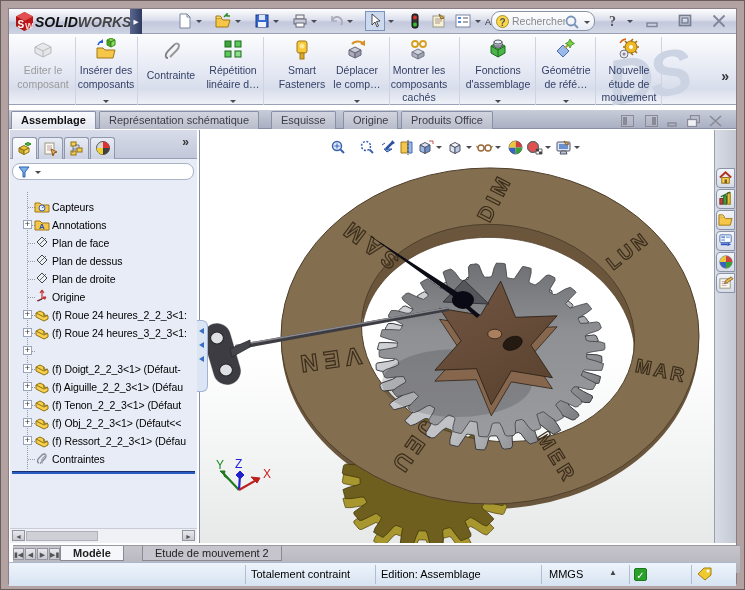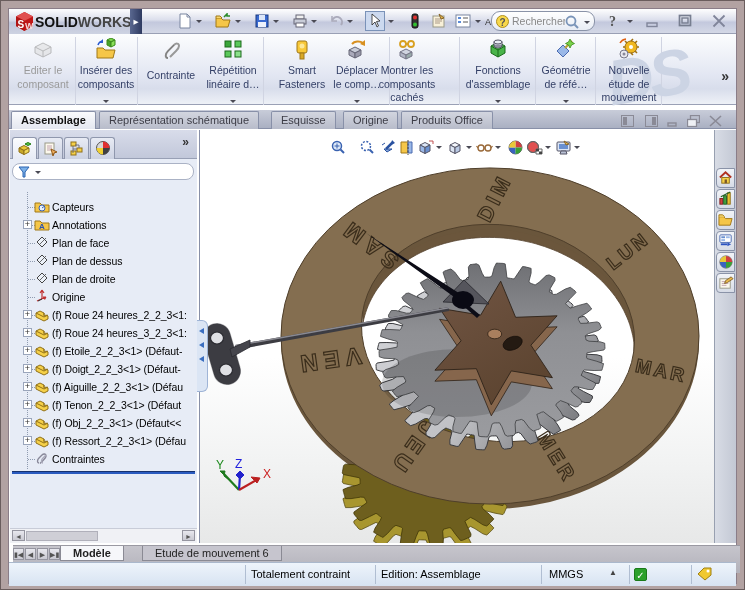--- a/index.html
+++ b/index.html
@@ -1,21 +1,21 @@
 <!DOCTYPE html>
 <html><head><meta charset="utf-8"><style>
 *{margin:0;padding:0;box-sizing:border-box;}
 html,body{width:745px;height:590px;overflow:hidden;font-family:"Liberation Sans",sans-serif;}
 .abs{position:absolute;}
 #win{position:relative;width:745px;height:590px;background:#b2a2a2;border:1px solid #6a5d5d;}
 #client{position:absolute;left:7px;top:7px;right:7px;bottom:5px;border:1px solid #8a7d88;background:#fff;}
 
 #title{position:absolute;left:0;top:0;width:100%;height:25px;background:linear-gradient(#fefefe,#dcdfec 45%,#c3c8dd 55%,#d4d8e6);border-bottom:1px solid #9aa0b5;}
 #logo{position:absolute;left:0px;top:0px;width:133px;height:25px;background:linear-gradient(#fdfdfe,#d8dcea 45%,#bfc5da 55%,#ced3e2);border-right:1px solid #8890a8;}
-#logotxt{position:absolute;left:26px;top:5px;font-size:14px;font-weight:bold;color:#111;letter-spacing:0px;}
+#logotxt{position:absolute;left:26px;top:5px;font-size:14px;font-style:italic;font-weight:bold;color:#111;letter-spacing:0px;}
 #logotxt span{color:#444;font-weight:bold;}
 #menubtn{position:absolute;left:121px;top:0;width:12px;height:25px;background:linear-gradient(90deg,#5a6890,#2e3a60);color:#fff;font-size:6.5px;line-height:25px;text-align:center;}
 .caret{position:absolute;top:11px;width:0;height:0;border-left:3px solid transparent;border-right:3px solid transparent;border-top:3px solid #4a4a55;}
 
 #cmdbar{position:absolute;left:0;top:25px;width:100%;height:71px;background:linear-gradient(#fcfdfe,#e2e6f2 60%,#d8ddeb 78%,#eef1f7);border-bottom:1px solid #9aa0b5;}
 .cmdbtn{position:absolute;top:4px;text-align:center;font-size:10.5px;color:#333f66;line-height:13.5px;z-index:1;}
 .cmdbtn .ci{display:block;margin:0 auto 4px auto;width:22px;height:22px;}
 .cmdbtn.dis{color:#9a9a9a;}
 .sep{position:absolute;top:3px;height:68px;width:1px;background:#d0d4e2;}
 .dcaret{position:absolute;width:0;height:0;border-left:3.5px solid transparent;border-right:3.5px solid transparent;border-top:3.5px solid #4a4a55;}
@@ -174,21 +174,21 @@
             <circle cx="11" cy="8" r="2.5" fill="#fce898"></circle>
           </svg>Smart<br>Fasteners</div>
         <div class="cmdbtn" style="left:320px;width:56px"><svg class="ci" width="22" height="22" viewBox="0 0 22 22">
             <path d="M3,12 L9,9 L15,12 L9,15 Z" fill="#c8ccd8" stroke="#667"></path>
             <path d="M9,15 L9,20 L3,17 L3,12 Z" fill="#aab" stroke="#667"></path>
             <path d="M15,12 L15,17 L9,20 L9,15 Z" fill="#99a" stroke="#667"></path>
             <path d="M6,6 A7,5 0 0,1 17,5" fill="none" stroke="#d89020" stroke-width="2"></path>
             <path d="M19,2 L19,8 L14,6 Z" fill="#d89020"></path>
           </svg>Déplacer<br>le comp…</div>
         <div class="dcaret" style="left:345.0px;top:66px"></div>
-        <div class="cmdbtn" style="left:364px;width:68px"><svg class="ci" width="22" height="22" viewBox="0 0 22 22">
+        <div class="cmdbtn" style="left:376px;width:68px"><svg class="ci" width="22" height="22" viewBox="0 0 22 22">
             <path d="M4,14 L10,11 L16,14 L10,17 Z" fill="#d0d4e0" stroke="#778"></path>
             <path d="M10,17 L10,21 L4,18 L4,14 Z" fill="#b0b4c4" stroke="#778"></path>
             <path d="M16,14 L16,18 L10,21 L10,17 Z" fill="#9aa" stroke="#778"></path>
             <circle cx="7" cy="6" r="3" fill="none" stroke="#d8a020" stroke-width="1.8"></circle>
             <circle cx="15" cy="6" r="3" fill="none" stroke="#d8a020" stroke-width="1.8"></circle>
             <path d="M10,6 L12,6" stroke="#d8a020" stroke-width="1.8"></path>
           </svg>Montrer les<br>composants<br>cachés</div>
         <div class="cmdbtn" style="left:452px;width:74px"><svg class="ci" width="22" height="22" viewBox="0 0 22 22">
             <path d="M4,8 L11,4 L18,8 L18,15 L11,19 L4,15 Z" fill="#4ab44a" stroke="#1a6a1a"></path>
             <path d="M4,8 L11,12 L18,8" fill="none" stroke="#1a6a1a"></path>
@@ -322,24 +322,20 @@
             <path d="M2,7 l8,4 4,-2 M10,9 v-2" fill="none" stroke="#907018"></path>
           </svg>(f) Roue 24 heures_2_2_3&lt;1:</div>
         <div style="position:absolute;left:18px;top:203px;width:7px;height:1px;border-top:1px dotted #8f9bb0"></div>
         <div class="plus" style="left:13px;top:198px">+</div>
         <div class="trow" style="left:24px;top:194px"><svg class="ticon" width="16" height="16" viewBox="0 0 16 16">
             <path d="M2,7 l4,-2 4,2 v3 l2,-1 2,1 v3 l-4,2 -8,-4 z" fill="#f5d048" stroke="#907018"></path>
             <path d="M2,7 l8,4 4,-2 M10,9 v-2" fill="none" stroke="#907018"></path>
           </svg>(f) Roue 24 heures_3_2_3&lt;1:</div>
         <div style="position:absolute;left:18px;top:221px;width:7px;height:1px;border-top:1px dotted #8f9bb0"></div>
         <div class="plus" style="left:13px;top:216px">+</div>
-        <div class="trow" style="left:24px;top:212px"><svg class="ticon" width="16" height="16" viewBox="0 0 16 16">
-            <path d="M2,7 l4,-2 4,2 v3 l2,-1 2,1 v3 l-4,2 -8,-4 z" fill="#f5d048" stroke="#907018"></path>
-            <path d="M2,7 l8,4 4,-2 M10,9 v-2" fill="none" stroke="#907018"></path>
-          </svg>(f) Etoile_2_2_3&lt;1&gt; (Défaut-</div>
         <div style="position:absolute;left:18px;top:239px;width:7px;height:1px;border-top:1px dotted #8f9bb0"></div>
         <div class="plus" style="left:13px;top:234px">+</div>
         <div class="trow" style="left:24px;top:230px"><svg class="ticon" width="16" height="16" viewBox="0 0 16 16">
             <path d="M2,7 l4,-2 4,2 v3 l2,-1 2,1 v3 l-4,2 -8,-4 z" fill="#f5d048" stroke="#907018"></path>
             <path d="M2,7 l8,4 4,-2 M10,9 v-2" fill="none" stroke="#907018"></path>
           </svg>(f) Doigt_2_2_3&lt;1&gt; (Défaut-</div>
         <div style="position:absolute;left:18px;top:257px;width:7px;height:1px;border-top:1px dotted #8f9bb0"></div>
         <div class="plus" style="left:13px;top:252px">+</div>
         <div class="trow" style="left:24px;top:248px"><svg class="ticon" width="16" height="16" viewBox="0 0 16 16">
             <path d="M2,7 l4,-2 4,2 v3 l2,-1 2,1 v3 l-4,2 -8,-4 z" fill="#f5d048" stroke="#907018"></path>
@@ -539,21 +535,21 @@
             <path d="M4,7 h7 M4,9 h7 M4,11 h5" stroke="#b9a" stroke-width="0.9"></path>
             <path d="M8,6 l6,-4 2,2 -6,4 -3,1 z" fill="#e8b84a" stroke="#86652a"></path>
           </svg></div>
       </div>
   <div id="btabs">
     <div class="navbtn" style="left:0px">▮◀</div>
     <div class="navbtn" style="left:12px">◀</div>
     <div class="navbtn" style="left:24px">▶</div>
     <div class="navbtn" style="left:36px">▶▮</div>
     <div class="btab active" style="left:47px">Modèle</div>
-    <div class="btab" style="left:129px">Etude de mouvement 6</div>
+    <div class="btab" style="left:129px">Etude de mouvement 2</div>
   </div>
   <div id="status">
         <div style="position:absolute;left:236px;top:2px;width:1px;height:19px;background:#b0bed2"></div>
         <div style="position:absolute;left:366px;top:2px;width:1px;height:19px;background:#b0bed2"></div>
         <div style="position:absolute;left:532px;top:2px;width:1px;height:19px;background:#b0bed2"></div>
         <div style="position:absolute;left:620px;top:2px;width:1px;height:19px;background:#b0bed2"></div>
         <div style="position:absolute;left:682px;top:2px;width:1px;height:19px;background:#b0bed2"></div>
     <div class="st" style="left:242px">Totalement contraint</div>
     <div class="st" style="left:372px">Edition: Assemblage</div>
     <div class="st" style="left:540px">MMGS</div>

